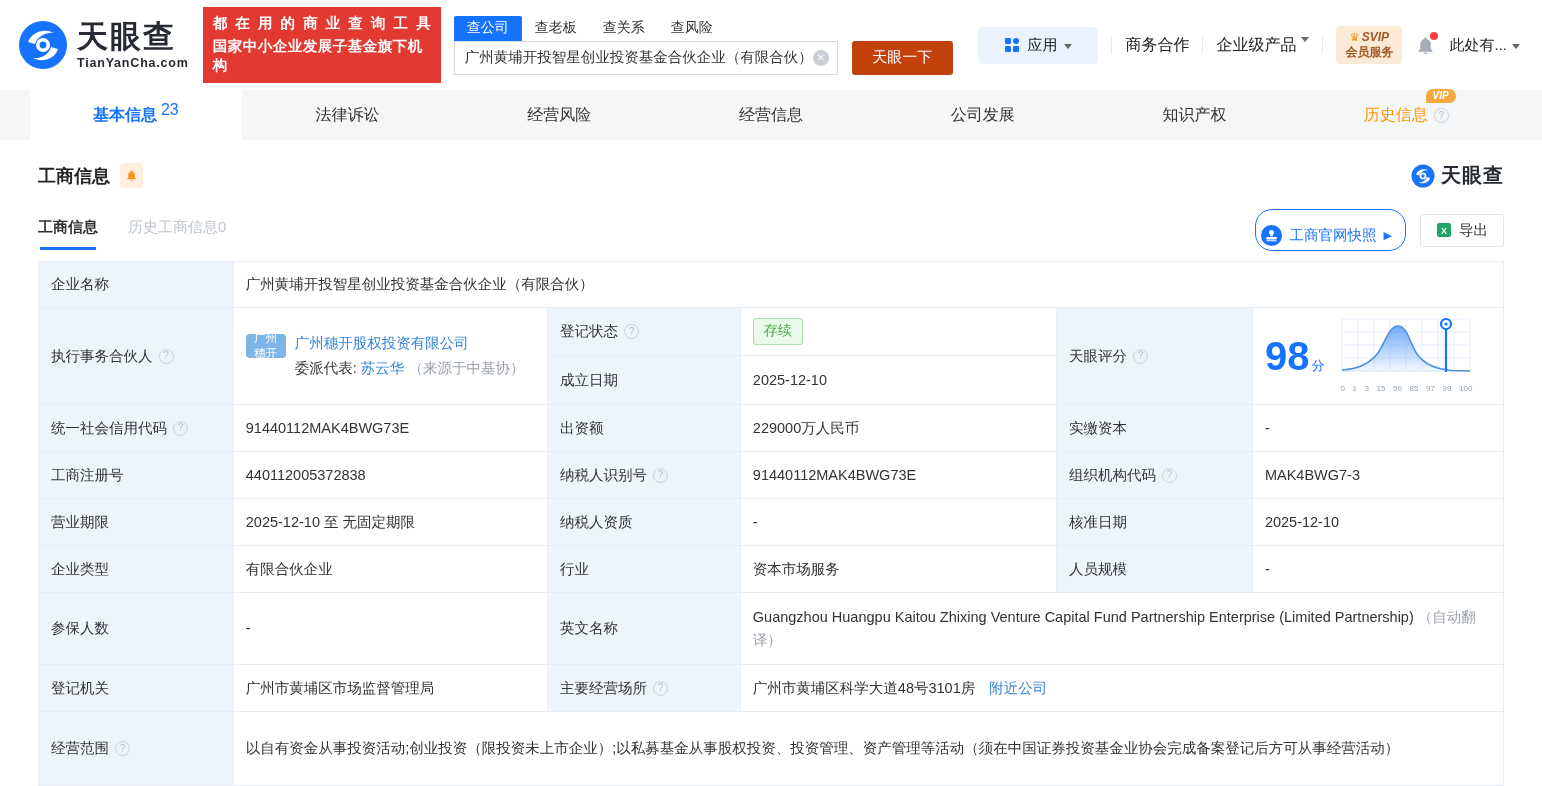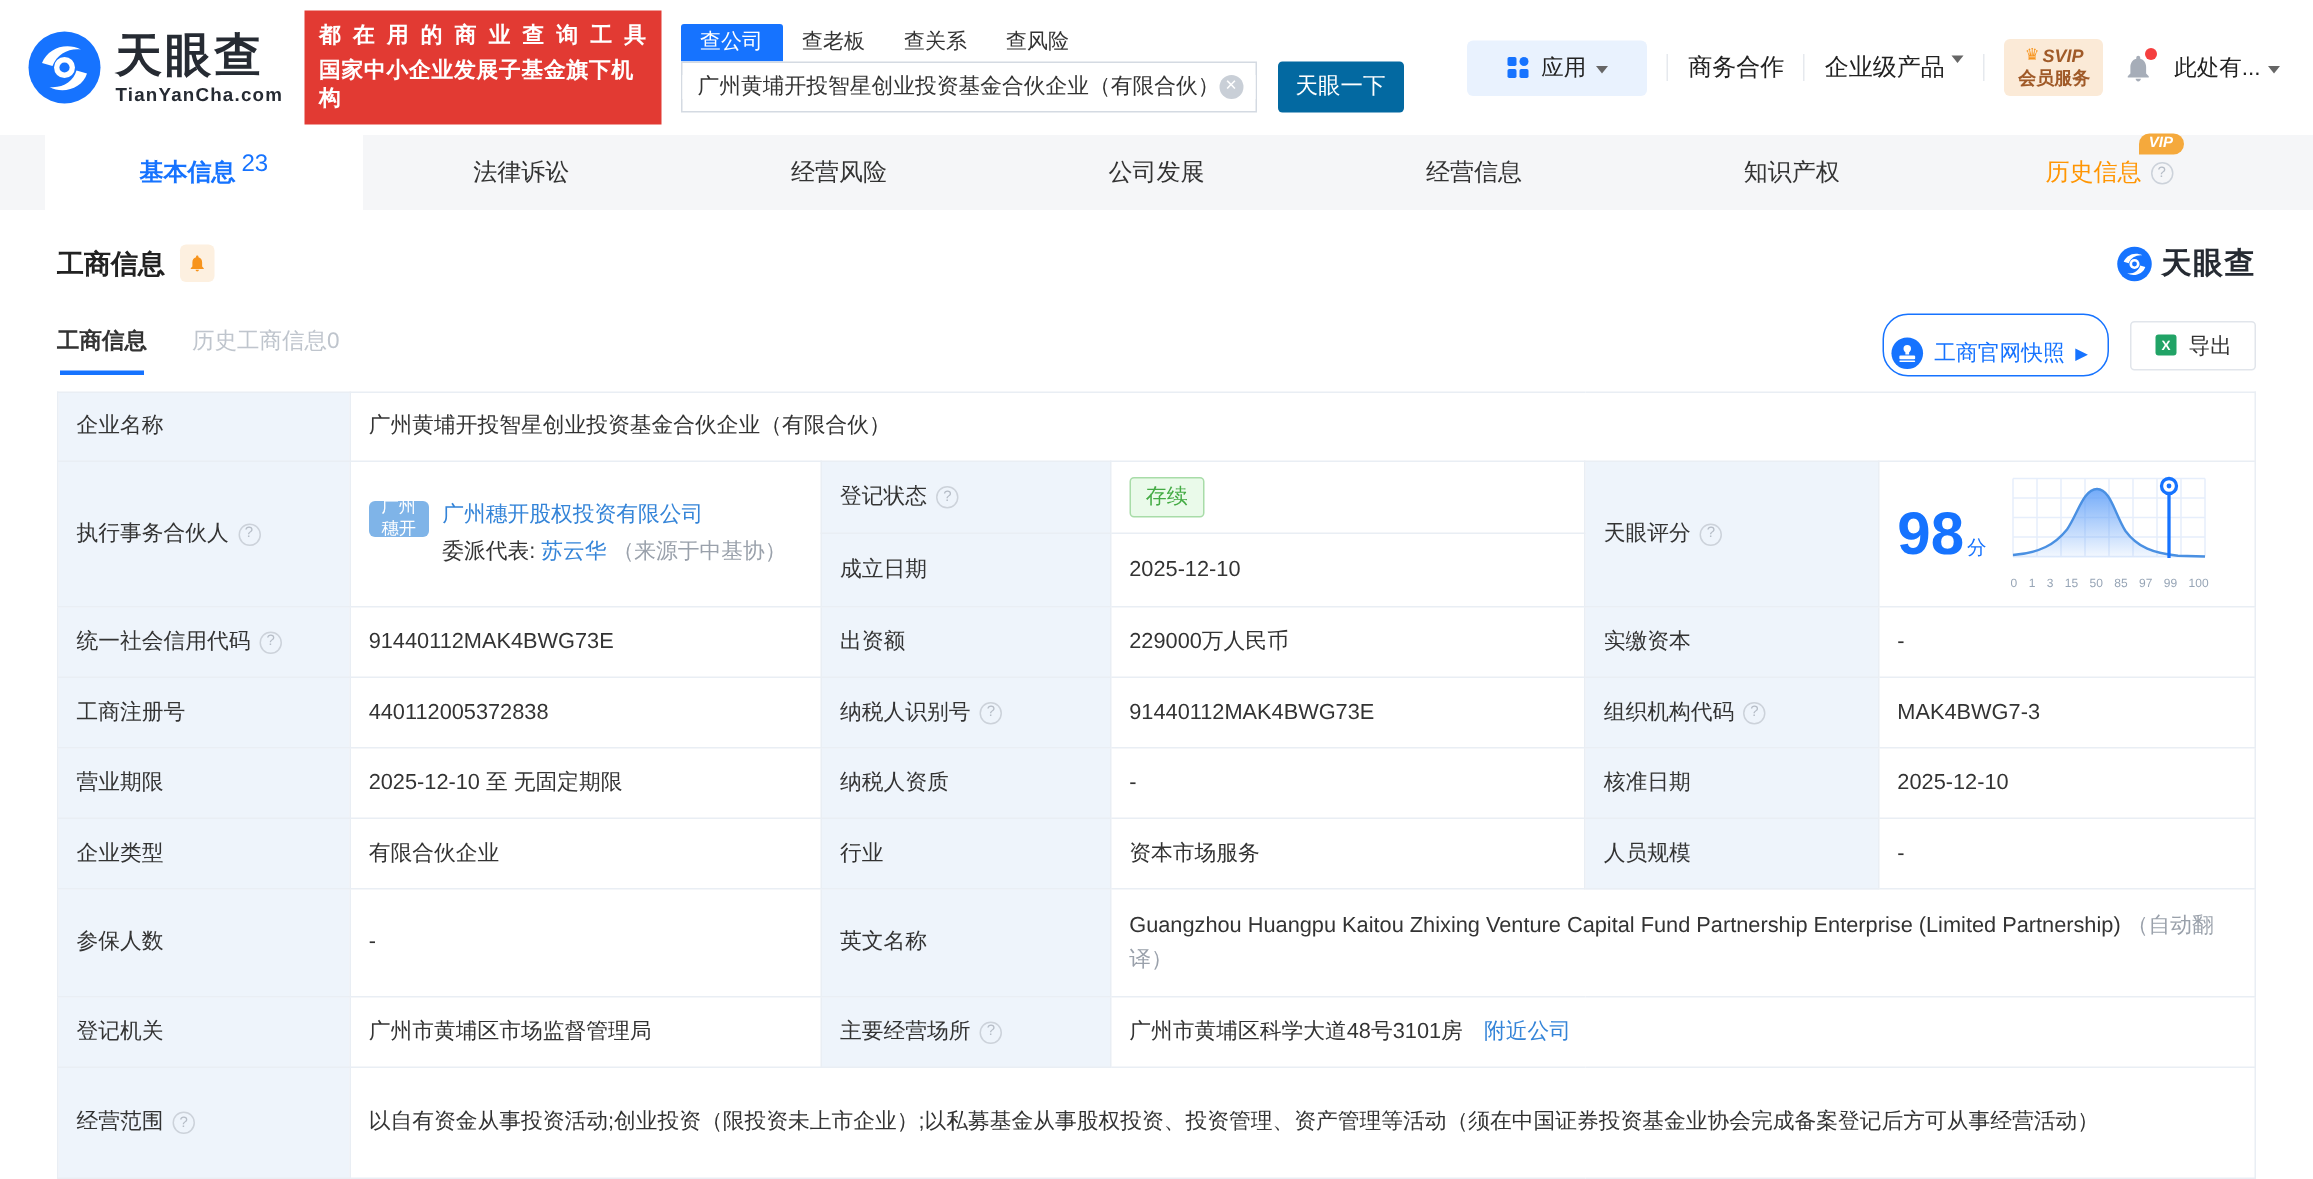--- a/index.html
+++ b/index.html
@@ -17,21 +17,21 @@
   .banner .l1 { font-size: 14.5px; font-weight: bold; text-align: justify; text-align-last: justify; }
   .banner .l2 { font-size: 14.5px; font-weight: bold; margin-top: 4px; letter-spacing: .5px; }
   .search { margin-left: 13px; }
   .search-tabs { display: flex; align-items: flex-end; }
   .search-tab { font-size: 14px; color: #333; padding: 3px 13px 4px; cursor: pointer; }
   .search-tab.active { background: #1673ff; color: #fff; border-radius: 2px 2px 0 0; }
   .search-bar { display: flex; align-items: center; }
   .search-input-wrap { position: relative; width: 384px; height: 34px; border: 1px solid #d4dae2; display: flex; align-items: center; background:#fff; }
   .search-input-wrap input { border: none; outline: none; width: 100%; font-size: 14.5px; padding: 0 32px 0 10px; color: #333; font-family: inherit; }
   .clear-icon { position: absolute; right: 8px; width: 16px; height: 16px; border-radius: 50%; background: #c9cfd7; color: #fff; font-size: 10px; line-height: 16px; text-align: center; cursor: pointer; }
-  .search-btn { width: 84px; height: 34px; background: #0369a1; color: #fff; font-size: 15px; border: none; margin-left: 14px; border-radius: 3px; cursor: pointer; font-family: inherit; }
+  .search-btn { width: 101px; height: 34px; background: #c2410c; color: #fff; font-size: 15px; border: none; margin-left: 14px; border-radius: 3px; cursor: pointer; font-family: inherit; }
   .header-right { margin-left: auto; display: flex; align-items: center; gap: 13px; }
   .apps-chip { display: flex; align-items: center; gap: 7px; background: #e9f2fe; border-radius: 4px; padding: 9px 26px; font-size: 15px; color: #222; cursor: pointer; }
   .caret { width: 0; height: 0; border-left: 4px solid transparent; border-right: 4px solid transparent; border-top: 5px solid #666; margin-top: 2px; }
   .divider { width: 1px; height: 18px; background: #e6e9ee; }
   .menu-item { font-size: 16px; color: #222; display: flex; align-items: flex-start; gap: 5px; cursor: pointer; }
   .svip { background: #fbead7; border-radius: 4px; padding: 4px 9px; cursor: pointer; line-height: 1.25; text-align: center; }
   .svip .l1 { color: #a05a28; font-weight: bold; font-size: 12px; font-style: italic; display: flex; align-items: center; justify-content: center; gap: 2px; }
   .svip .l1 .crown { color: #f7941d; font-style: normal; font-size: 11px; }
   .svip .l2 { color: #a05a28; font-size: 12px; font-weight: bold; }
   .bell-wrap { position: relative; cursor: pointer; display: flex; }
@@ -162,24 +162,24 @@
     <span>基本信息</span>
     <span class="nav-count">23</span>
   </div>
   <div class="nav-tab">
       <span>法律诉讼</span>
     </div>
   <div class="nav-tab">
       <span>经营风险</span>
     </div>
   <div class="nav-tab">
+      <span>经营信息</span>
+    </div>
+  <div class="nav-tab">
       <span>公司发展</span>
-    </div>
-  <div class="nav-tab">
-      <span>经营信息</span>
     </div>
   <div class="nav-tab">
       <span>知识产权</span>
     </div>
   <div class="nav-tab vip-tab">
     <span class="vip-anchor">
       <span>历史信息</span>
       <span class="vip-badge">VIP</span>
     </span>
     <span class="help">?</span>

